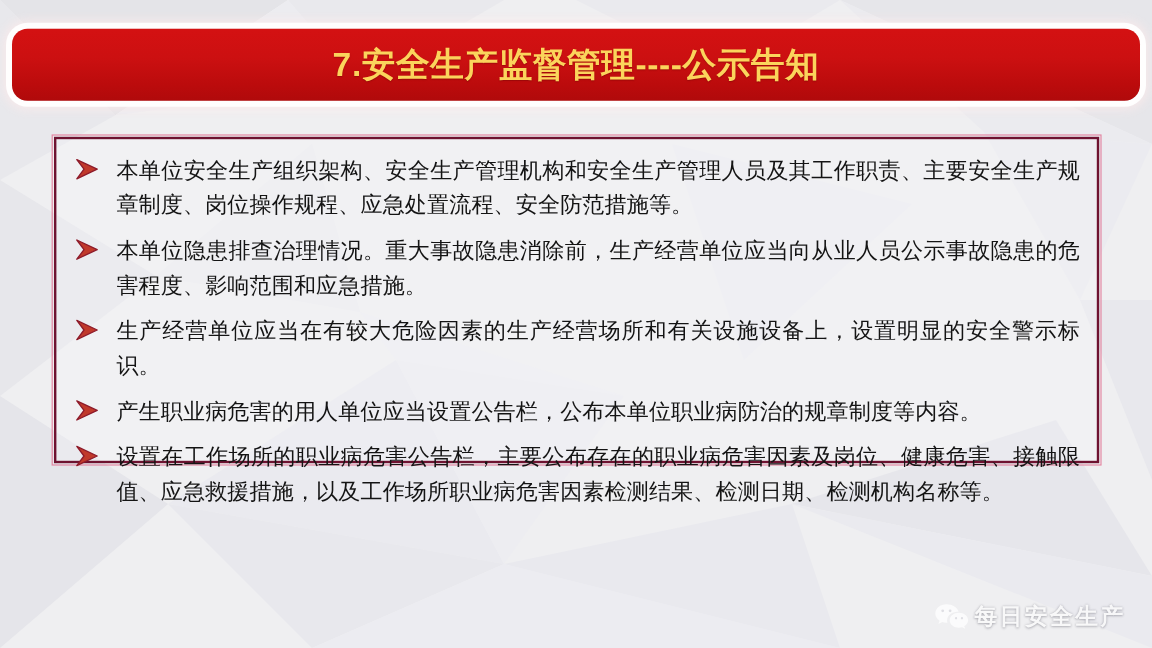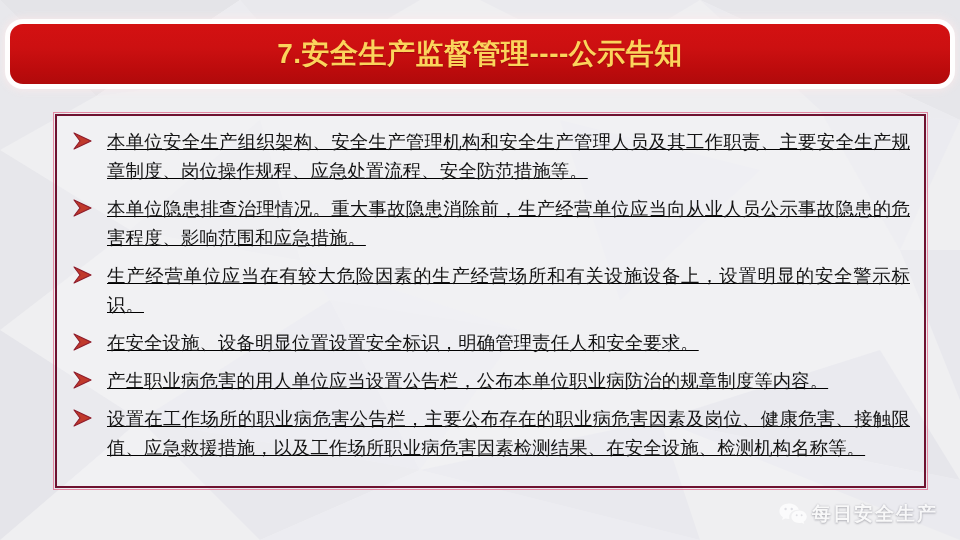--- a/index.html
+++ b/index.html
@@ -54,32 +54,31 @@
     font-weight: bold;
     letter-spacing: 0.5px;
     line-height: 1;
     white-space: nowrap;
     text-shadow: 0 1px 1px rgba(90,0,0,0.35);
   }
 
   
   #content-box {
     position: absolute;
-    left: 55px;
+    left: 45px;
     top: 114px;
     width: 871px;
-    height: 374px;
+    height: 272px;
     box-sizing: border-box;
     border: 2px solid #6e1230;
     outline: 1px solid rgba(226,120,150,0.85);
     outline-offset: 1px;
     background: rgba(245,245,247,0.30);
     z-index: 2;
     padding: 11px 14px 0 8px;
-    text-decoration: underline;
   }
 
   ul.bullets {
     list-style: none;
     margin: 0;
     padding: 0;
   }
   li.bullet {
     position: relative;
     padding-left: 42px;
@@ -174,39 +173,33 @@
       </li>
 
       <li class="bullet">
         <svg class="arrow-icon" viewBox="0 0 22 18">
           <path d="M1 1 L18 9 L1 17 L7 9 Z" fill="#c0392b" stroke="#8e1b2a" stroke-width="1.1" stroke-linejoin="round"></path>
         </svg>
         <span>生产经营单位应当在有较大危险因素的生产经营场所和有关设施设备上，设置明显的安全警示标识。</span>
       </li>
 
 
-      <li class="bullet">
-        <svg class="arrow-icon" viewBox="0 0 22 18">
-          <path d="M1 1 L18 9 L1 17 L7 9 Z" fill="#c0392b" stroke="#8e1b2a" stroke-width="1.1" stroke-linejoin="round"></path>
-        </svg>
-        <span>在安全设施、设备明显位置设置安全标识，明确管理责任人和安全要求。</span>
-      </li>
 
       <li class="bullet">
         <svg class="arrow-icon" viewBox="0 0 22 18">
           <path d="M1 1 L18 9 L1 17 L7 9 Z" fill="#c0392b" stroke="#8e1b2a" stroke-width="1.1" stroke-linejoin="round"></path>
         </svg>
         <span>产生职业病危害的用人单位应当设置公告栏，公布本单位职业病防治的规章制度等内容。</span>
       </li>
 
       <li class="bullet">
         <svg class="arrow-icon" viewBox="0 0 22 18">
           <path d="M1 1 L18 9 L1 17 L7 9 Z" fill="#c0392b" stroke="#8e1b2a" stroke-width="1.1" stroke-linejoin="round"></path>
         </svg>
-        <span>设置在工作场所的职业病危害公告栏，主要公布存在的职业病危害因素及岗位、健康危害、接触限值、应急救援措施，以及工作场所职业病危害因素检测结果、在安全设施、检测机构名称等。</span>
+        <span>设置在工作场所的职业病危害公告栏，主要公布存在的职业病危害因素及岗位、健康危害、接触限值、应急救援措施，以及工作场所职业病危害因素检测结果、检测日期、检测机构名称等。</span>
       </li>
 
     </ul>
   </div>
 
   <div id="watermark">
     <svg id="watermark-logo" viewBox="0 0 34 28">
       <path d="M12.2 2.2C6.3 2.2 1.6 6.1 1.6 11c0 2.8 1.6 5.2 4 6.8l-1 3 3.5-1.8c1.2 .35 2.5 .55 3.9 .55 .35 0 .7-.01 1.05-.04-.2-.7-.32-1.4-.32-2.15 0-4.5 4.4-8.15 9.8-8.15 .37 0 .73 .02 1.1 .06C22.6 5.3 17.9 2.2 12.2 2.2z" fill="rgba(255,255,255,0.92)"></path>
       <circle cx="8.6" cy="8.4" r="1.35" fill="#dcdce2"></circle>
       <circle cx="15.6" cy="8.4" r="1.35" fill="#dcdce2"></circle>

